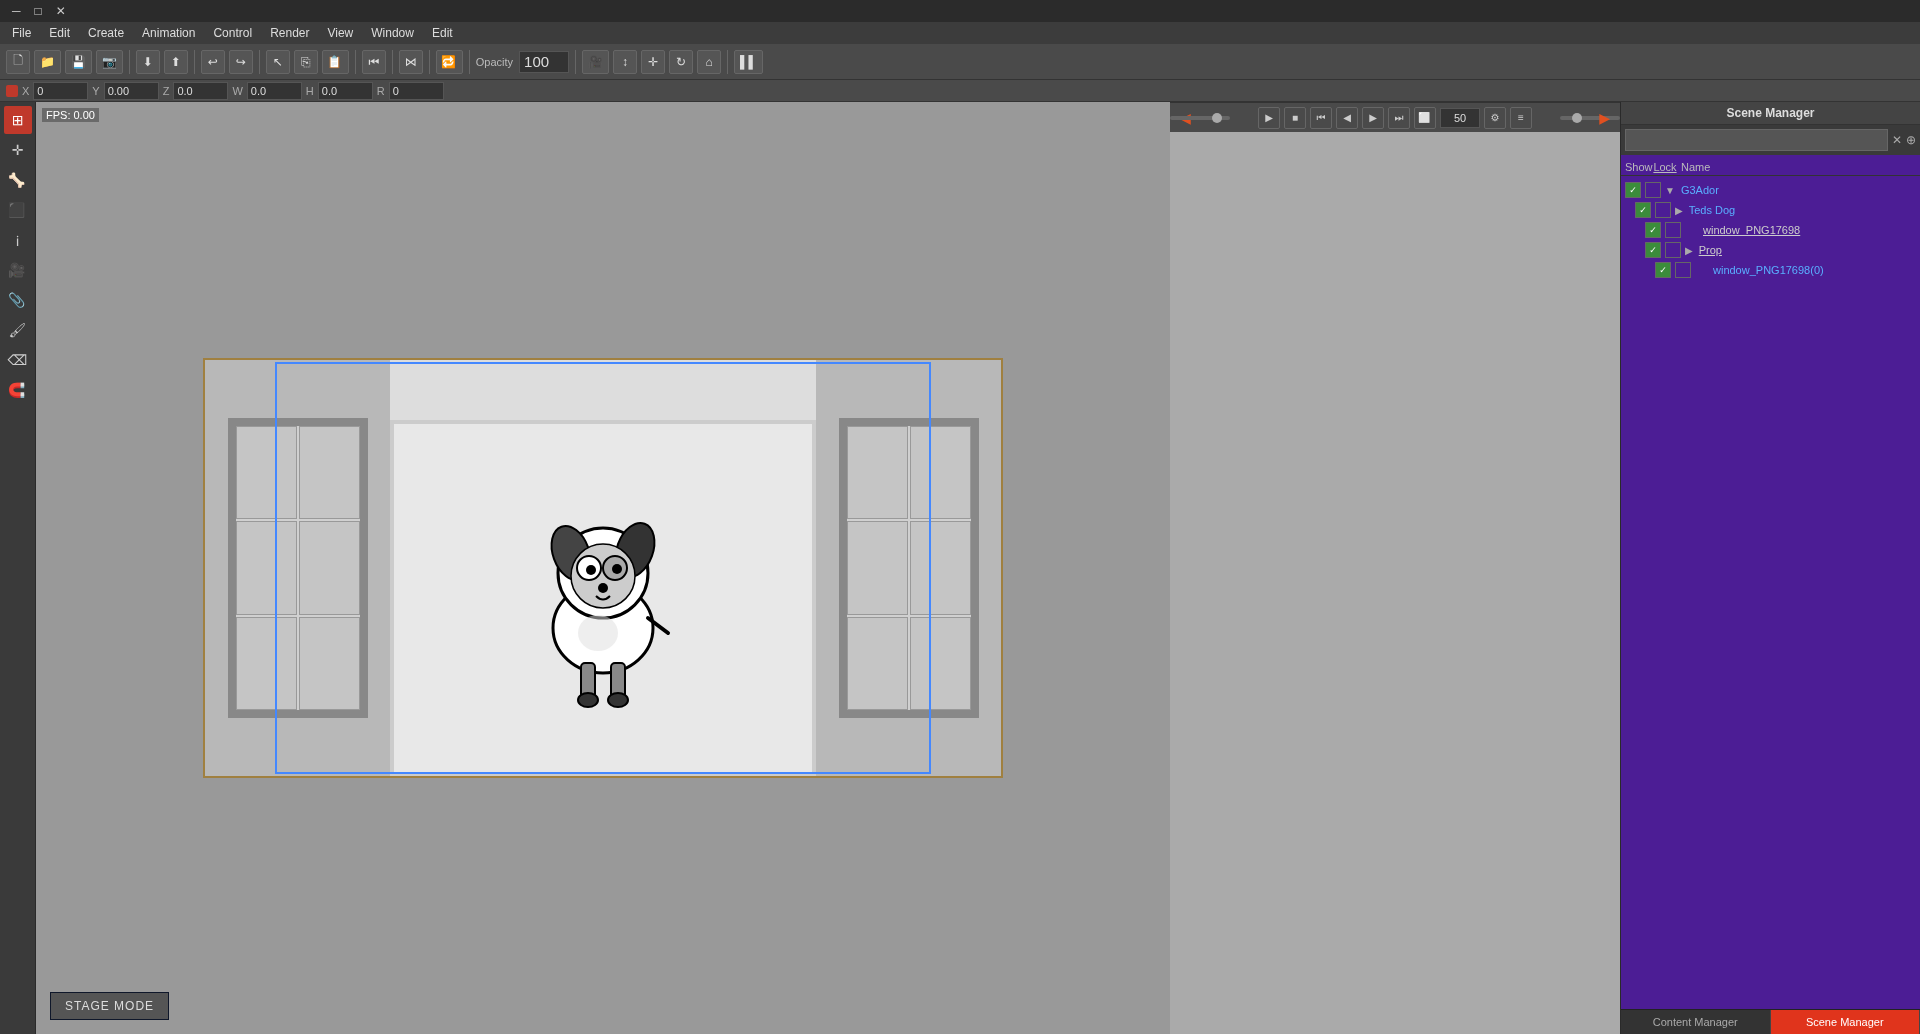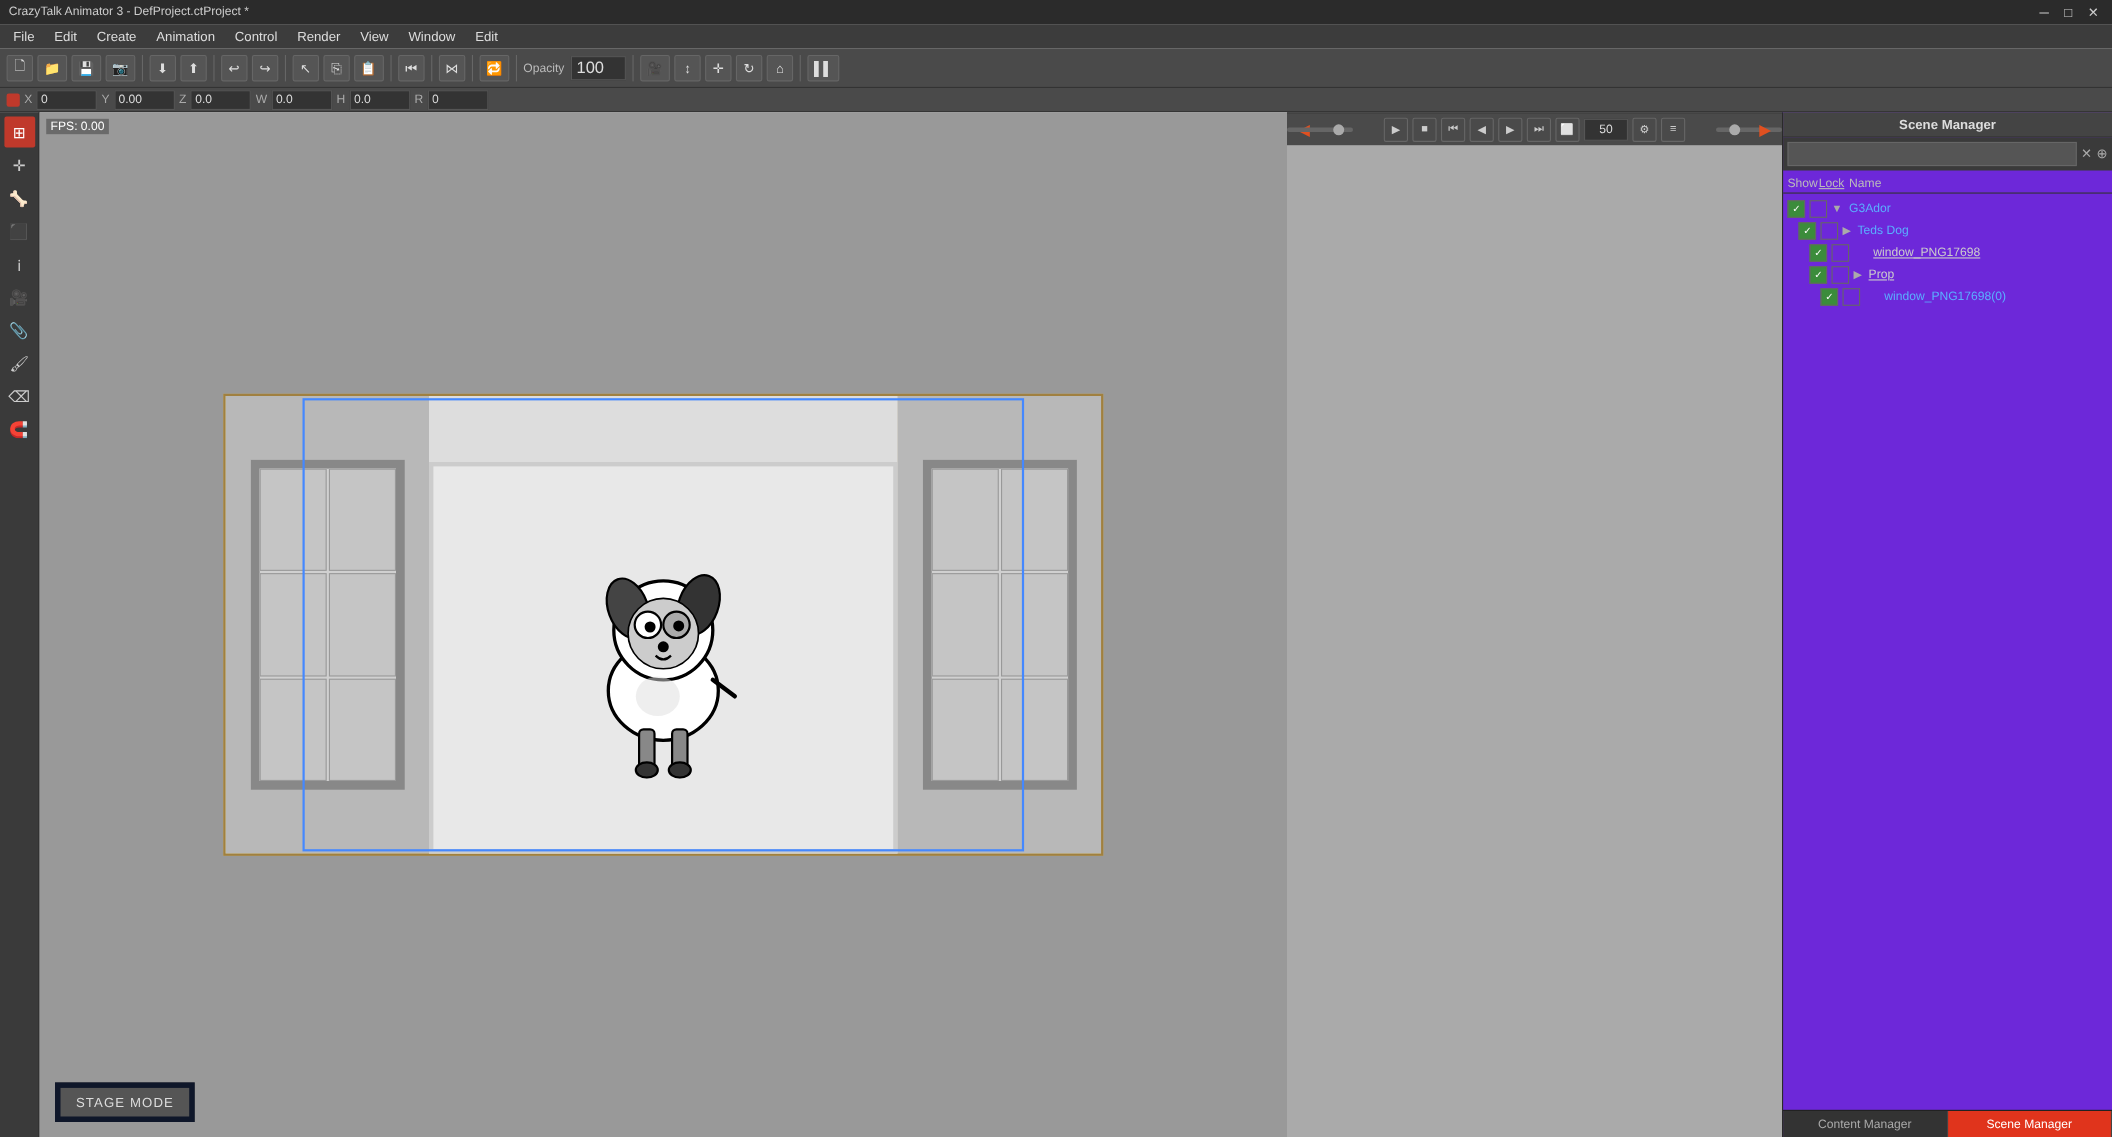--- a/index.html
+++ b/index.html
@@ -228,21 +228,21 @@
       width: 180px;
       height: 220px;
       position: relative;
     }
 
     #stage-mode-btn {
       position: absolute;
       bottom: 14px;
       left: 14px;
       background: #555;
-      border: 5px solid #0f172a;
+      border: 1px solid #0f172a;
       color: #ddd;
       padding: 6px 14px;
       font-size: 12px;
       cursor: pointer;
       letter-spacing: 1px;
     }
 
     
     #timeline-controls-strip {
       height: 30px;
@@ -303,21 +303,21 @@
       position: absolute;
       right: 10px;
       color: #e05020;
       font-size: 14px;
       cursor: pointer;
     }
 
     
     #right-panel {
       width: 300px;
-      background: #6d28d9;
+      background: #4c1d95;
       border-left: 1px solid #2a2a2a;
       display: flex;
       flex-direction: column;
     }
     #scene-manager-header {
       background: #444;
       color: #ddd;
       text-align: center;
       padding: 4px;
       font-size: 12px;
@@ -404,21 +404,20 @@
       cursor: pointer;
       font-size: 11px;
       border-right: 1px solid #444;
     }
     .panel-tab.active { background: #e0341c; color: white; }
   </style>
 </head>
 <body>
 
 <div id="title-bar">
-  <span class="title">CrazyTalk Animator 3 - DefProject.ctProject *</span>
   <div class="win-controls">
     <span class="win-btn">─</span>
     <span class="win-btn">□</span>
     <span class="win-btn">✕</span>
   </div>
 </div>
 
 <div id="menu-bar">
   <span class="menu-item">File</span>
   <span class="menu-item">Edit</span>

